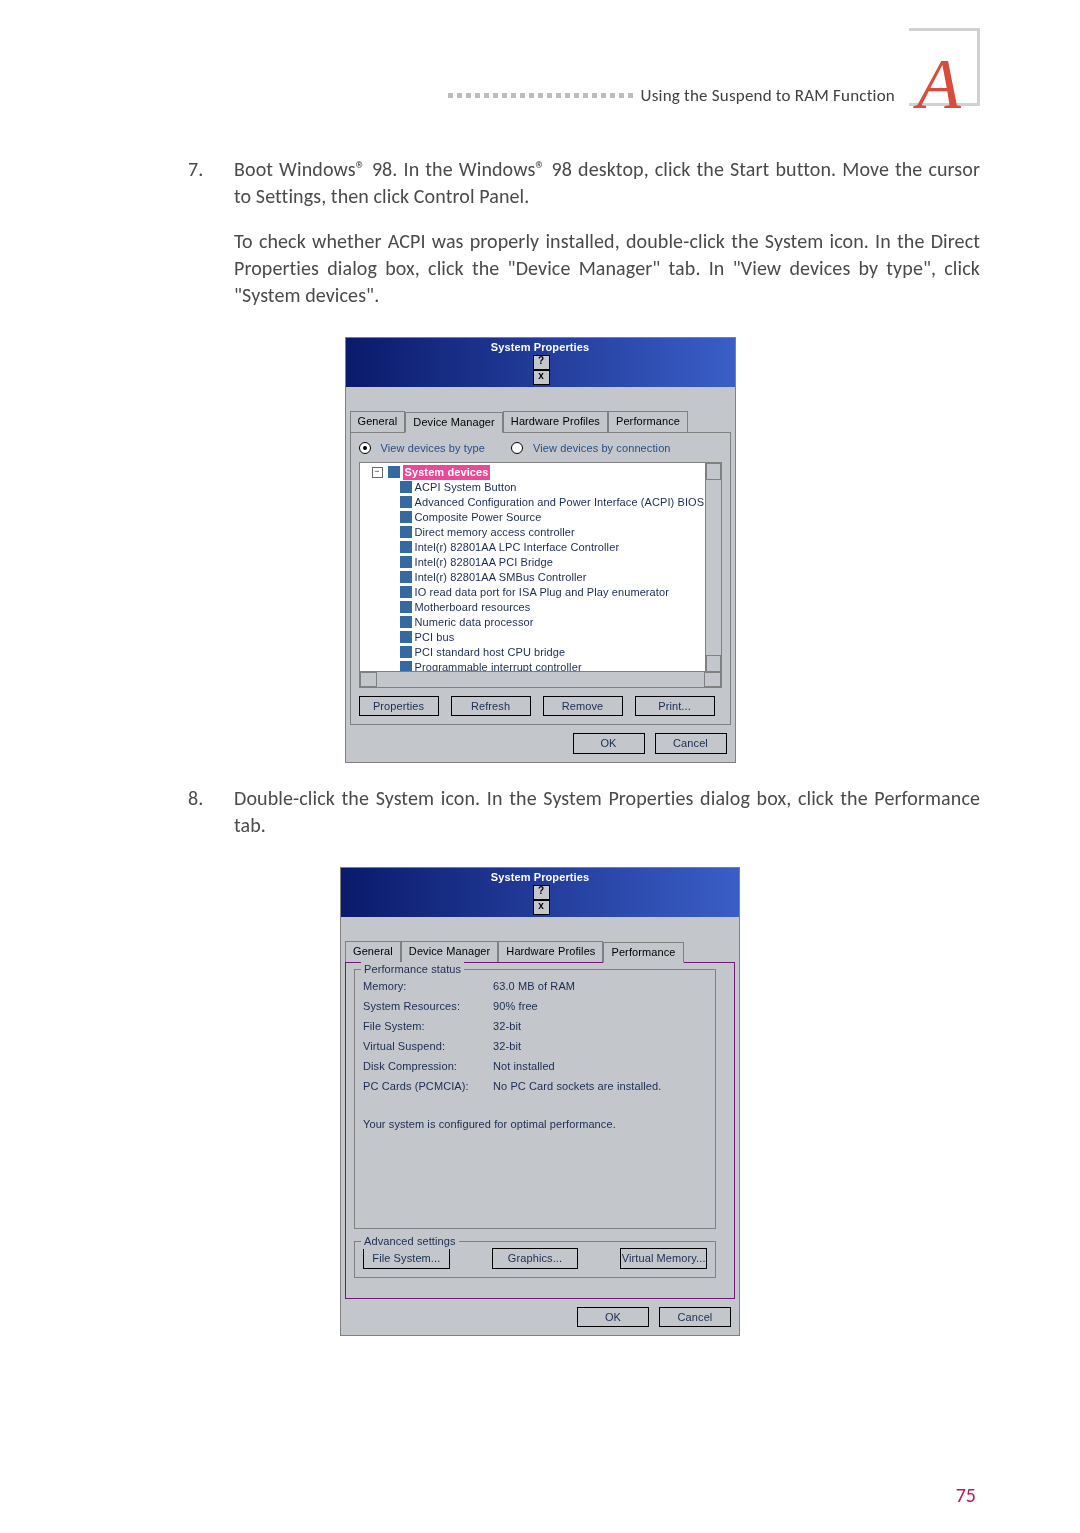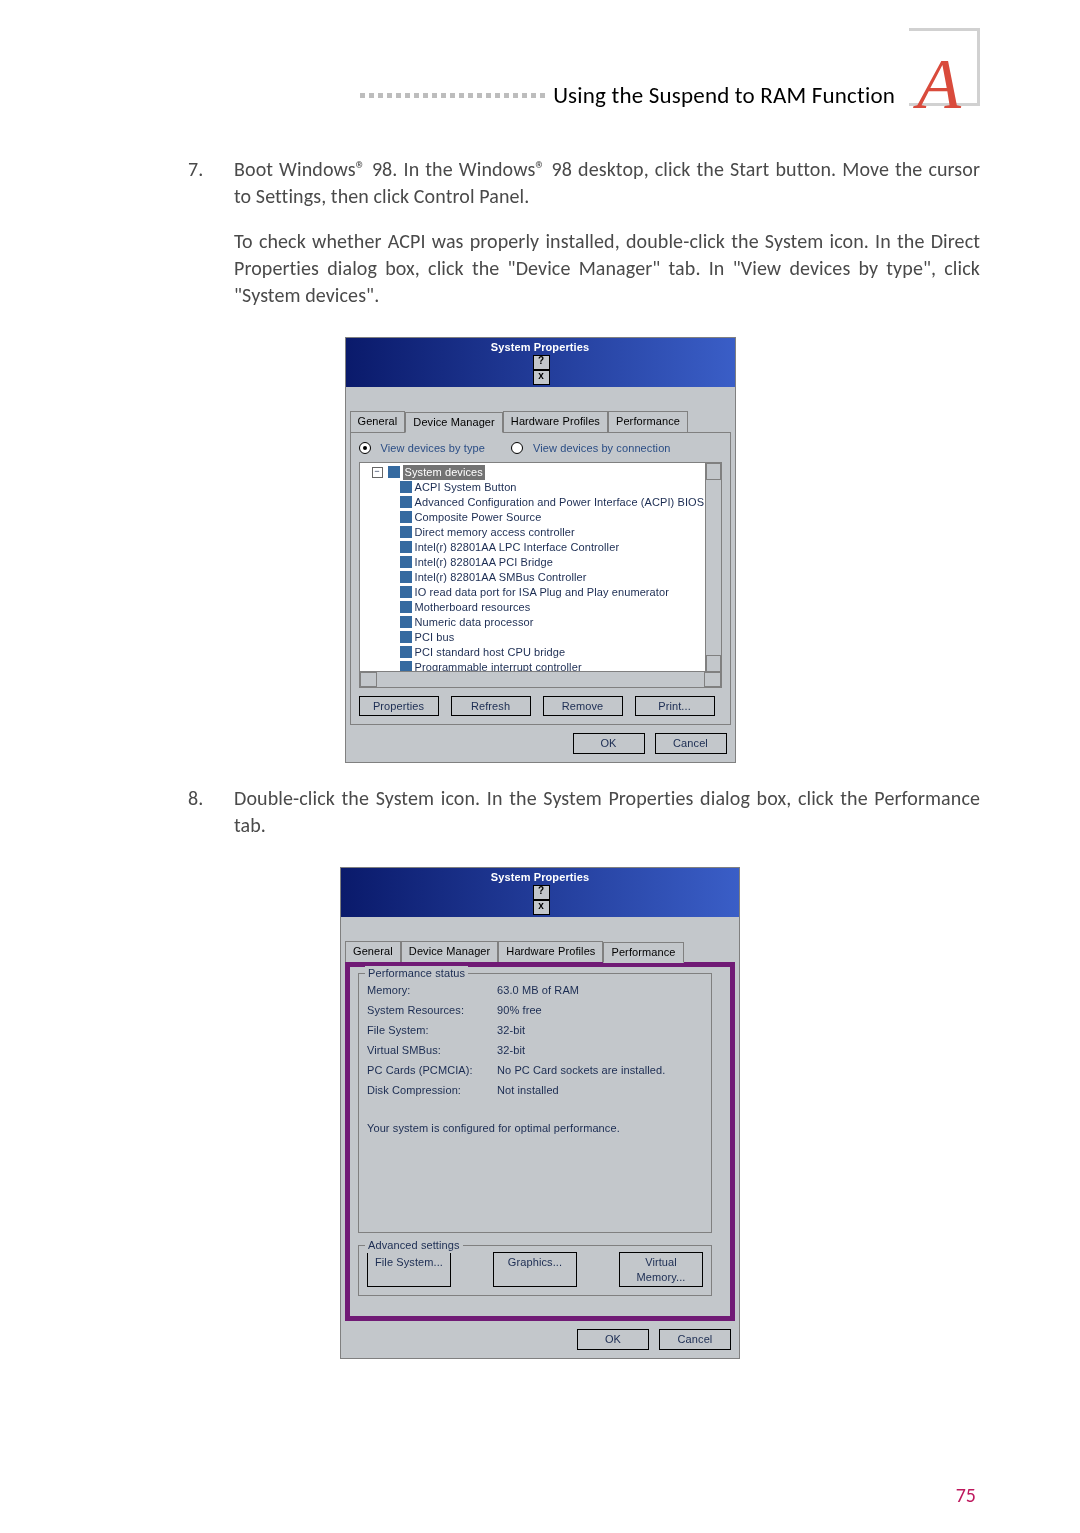--- a/index.html
+++ b/index.html
@@ -26,22 +26,22 @@
     display: flex;
     gap: 4px;
     margin-right: 8px;
   }
   .dot {
     width: 5px;
     height: 5px;
     background: #bdbdbd;
   }
   .header-title {
-    color: #000000;
-    font-size: 23px;
+    color: #404040;
+    font-size: 17px;
     font-weight: 500;
     letter-spacing: 0.2px;
     margin-right: 14px;
   }
   .appendix-box {
     position: relative;
     flex: 0 0 auto;
   }
   .outer-frame {
     width: 68px;
@@ -147,21 +147,21 @@
   .tree-box {
     border: 1px solid #808080;
     background: #fff;
     height: 224px;
     position: relative;
     overflow: hidden;
   }
   .tree-inner { padding: 2px; font-size:11px; line-height:15px; color:#1b2c52;}
   .tree-item { display:flex; align-items:center; gap:3px; padding-left:10px; white-space:nowrap;}
   .tree-item.sel span.label {
-    background:#737373; color:#fff; padding:0 2px;
+    background:#ec4899; color:#fff; padding:0 2px;font-weight:bold;
   }
   .tree-item .exp {
     width:9px;height:9px;border:1px solid #666;background:#fff;
     font-size:9px;line-height:7px;text-align:center;margin-right:2px;
   }
   .tree-item .ticon {
     width:12px;height:12px;background:#356aa0;display:inline-block;
   }
   .tree-scroll-right{
     position:absolute;right:0;top:0;bottom:15px;width:15px;background:#c3c7cb;border-left:1px solid #808080;
@@ -180,21 +180,21 @@
     padding: 2px 0;
     width: 78px;
     text-align:center;
     font-size:11px;
     color:#1b2c52;
   }
   .footer-row { display:flex; justify-content:flex-end; gap:10px; padding:4px 8px 8px 8px;}
   .footer-row .wbtn { width:70px;}
   
   .dlg2 { width: 398px; font-size:11px;}
-  .perf-body { border:5px solid #701a75; margin:0 4px 4px 4px; padding:6px 18px 8px 8px; background:#c3c7cb;}
+  .perf-body { border:1px solid #701a75; margin:0 4px 4px 4px; padding:6px 18px 8px 8px; background:#c3c7cb;}
   .groupbox { border:1px solid #808080; padding:6px 8px 8px 8px; margin-bottom:12px; position:relative;}
   .groupbox::before {
     content: attr(data-title);
     position:absolute; left:6px; top:-8px; background:#c3c7cb; padding:0 3px;
     font-size:11px; color:#1b2c52;
   }
   .perf-row { display:flex; font-size:11px; color:#1b2c52; line-height:20px;}
   .perf-row .k { width:130px;}
   .perf-row .v { flex:1;}
   .perf-note { margin-top:21px; font-size:11px; color:#1b2c52;}
@@ -395,30 +395,30 @@
               </div>
             <div class="perf-row">
                 <span class="k">System Resources:</span>
                 <span class="v">90% free</span>
               </div>
             <div class="perf-row">
                 <span class="k">File System:</span>
                 <span class="v">32-bit</span>
               </div>
             <div class="perf-row">
-                <span class="k">Virtual SMBus:</span>
+                <span class="k">Virtual Suspend:</span>
                 <span class="v">32-bit</span>
+              </div>
+            <div class="perf-row">
+                <span class="k">Disk Compression:</span>
+                <span class="v">Not installed</span>
               </div>
             <div class="perf-row">
                 <span class="k">PC Cards (PCMCIA):</span>
                 <span class="v">No PC Card sockets are installed.</span>
-              </div>
-            <div class="perf-row">
-                <span class="k">Disk Compression:</span>
-                <span class="v">Not installed</span>
               </div>
             <div class="perf-note">Your system is configured for optimal performance.</div>
             <div style="height:88px"></div>
           </div>
           <div class="groupbox" data-title="Advanced settings">
             <div class="adv-row">
               <div class="wbtn">File System...</div>
               <div class="wbtn">Graphics...</div>
               <div class="wbtn">Virtual Memory...</div>
             </div>

